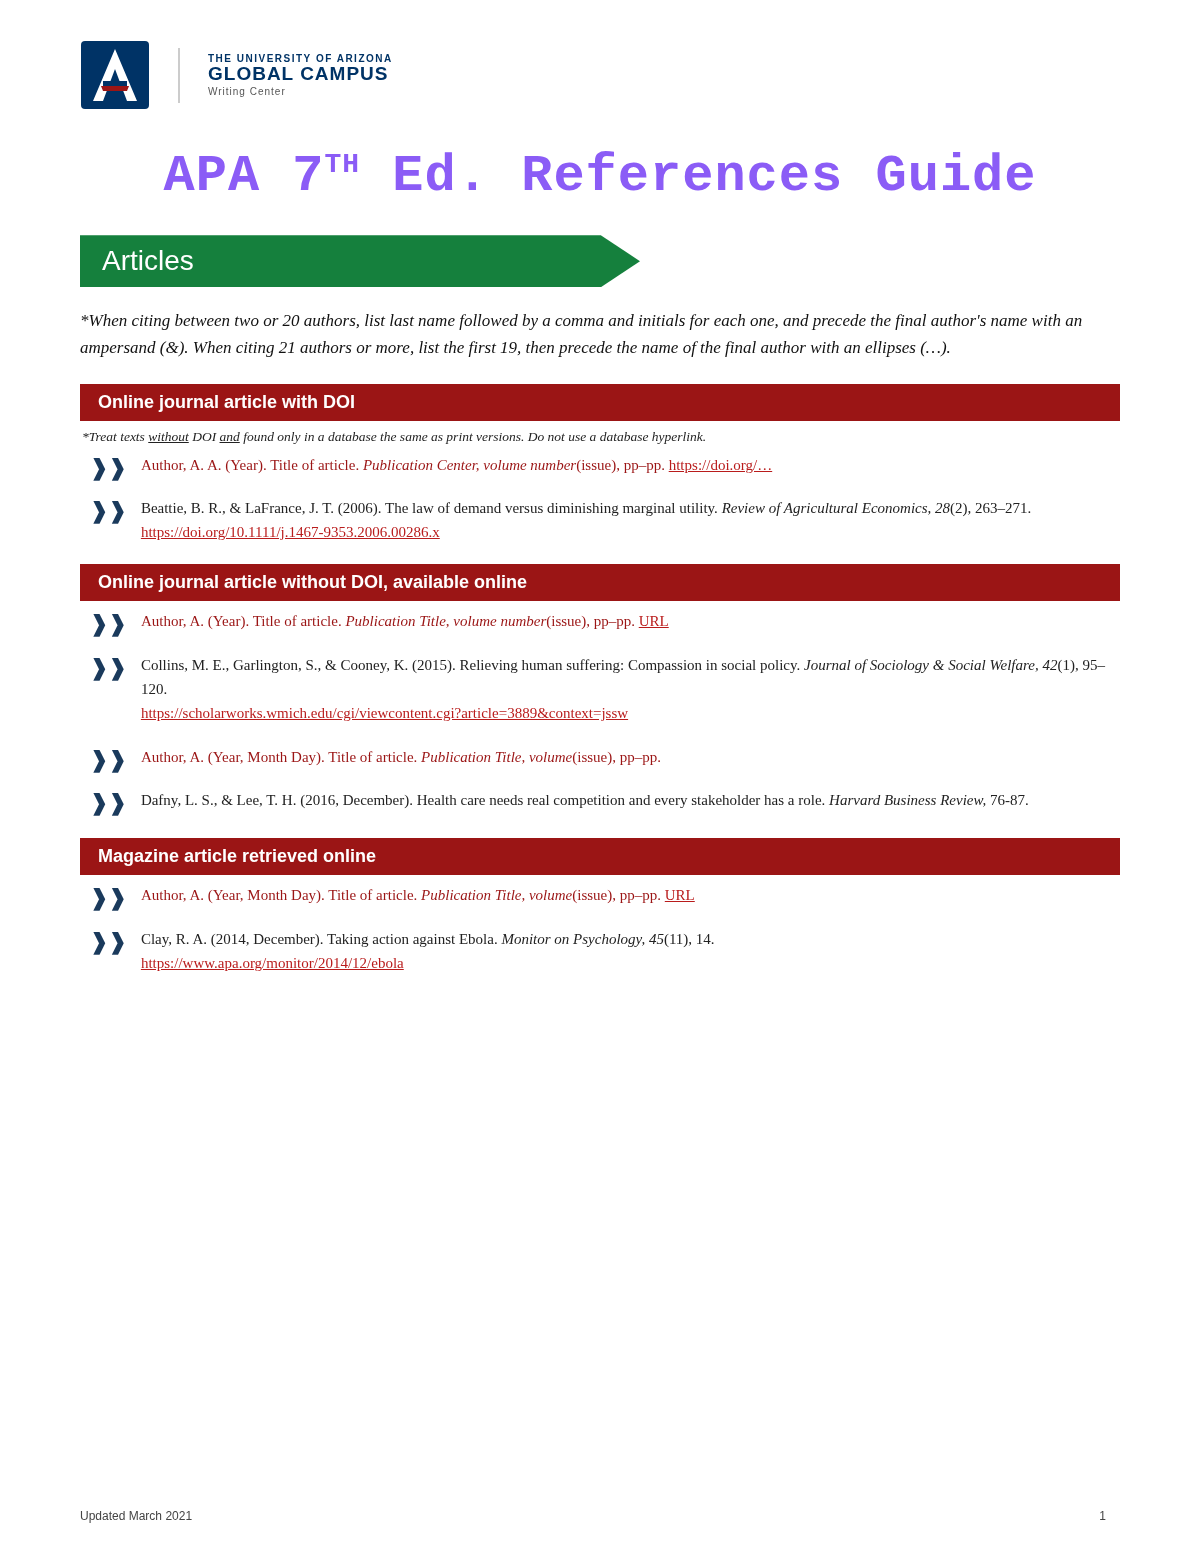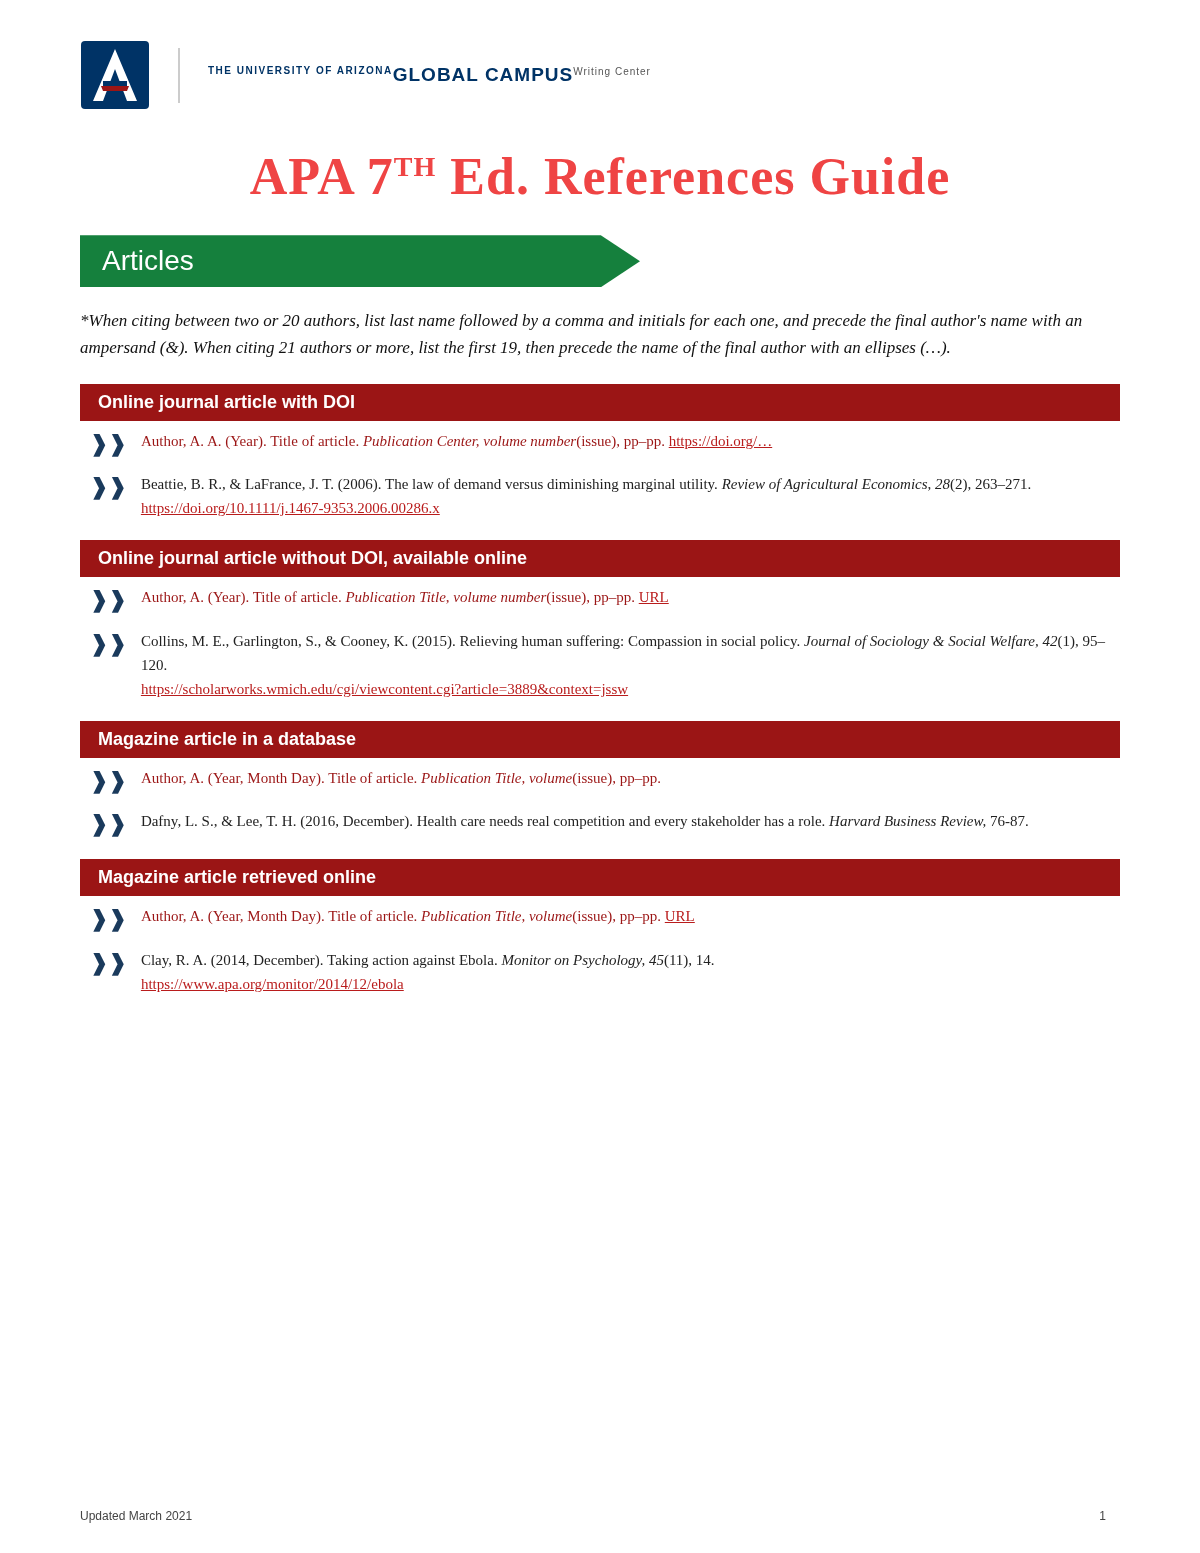--- a/index.html
+++ b/index.html
@@ -34,21 +34,21 @@
     }
     .logo-a {
       width: 70px;
       height: 70px;
       display: flex;
       align-items: center;
       justify-content: center;
     }
     .logo-text {
       display: flex;
-      flex-direction: row;
+      flex-direction: column;
       justify-content: center;
     }
     .logo-text .univ-line {
       font-family: Arial, sans-serif;
       font-size: 10px;
       font-weight: bold;
       color: #003366;
       letter-spacing: 1.5px;
       text-transform: uppercase;
     }
@@ -71,24 +71,24 @@
     .divider-vert {
       width: 2px;
       height: 55px;
       background: #ccc;
       margin: 0 14px;
     }
 
     
     .main-title {
       text-align: center;
-      font-family: Liberation Serif, serif;
+      font-family: Liberation Mono, monospace;
       font-size: 52px;
       font-weight: 900;
-      color: #ef4444;
+      color: #8b5cf6;
       margin-bottom: 30px;
       line-height: 1.1;
       letter-spacing: 1px;
     }
     .main-title sup {
       font-size: 28px;
       vertical-align: super;
     }
 
     
@@ -222,20 +222,23 @@
   </div>
 
   <p class="note-text">*When citing between two or 20 authors, list last name followed by a comma and initials for each one, and precede the final author's name with an ampersand (&amp;). When citing 21 authors or more, list the first 19, then precede the name of the final author with an ellipses (…).</p>
 
   <div id="sections-container">
 
     <div class="section-block">
       <div class="section-header">
         <span>Online journal article with DOI</span>
       </div>
+      <p class="section-note">
+        *Treat texts <u>without</u> DOI <u>and</u> found only in a database the same as print versions. Do not use a database hyperlink.
+      </p>
 
       <div class="entry-row">
         <span class="chevron-icon">❱❱</span>
         <span class="entry-text template">
           Author, A. A. (Year). Title of article. <em>Publication Center, volume number</em>(issue), pp–pp. <span class="link">https://doi.org/…</span>
         </span>
       </div>
 
       <div class="entry-row">
         <span class="chevron-icon">❱❱</span>
@@ -260,23 +263,20 @@
       <div class="entry-row">
         <span class="chevron-icon">❱❱</span>
         <span class="entry-text">
           Collins, M. E., Garlington, S., &amp; Cooney, K. (2015). Relieving human suffering: Compassion in social policy. <em>Journal of Sociology &amp; Social Welfare, 42</em>(1), 95–120.<br>
           <a class="link" href="#">https://scholarworks.wmich.edu/cgi/viewcontent.cgi?article=3889&amp;context=jssw</a>
         </span>
       </div>
     </div>
 
     <div class="section-block">
-      <div class="section-header">
-        <span>Magazine article in a database</span>
-      </div>
 
       <div class="entry-row">
         <span class="chevron-icon">❱❱</span>
         <span class="entry-text template">
           Author, A. (Year, Month Day). Title of article. <em>Publication Title, volume</em>(issue), pp–pp.
         </span>
       </div>
 
       <div class="entry-row">
         <span class="chevron-icon">❱❱</span>

